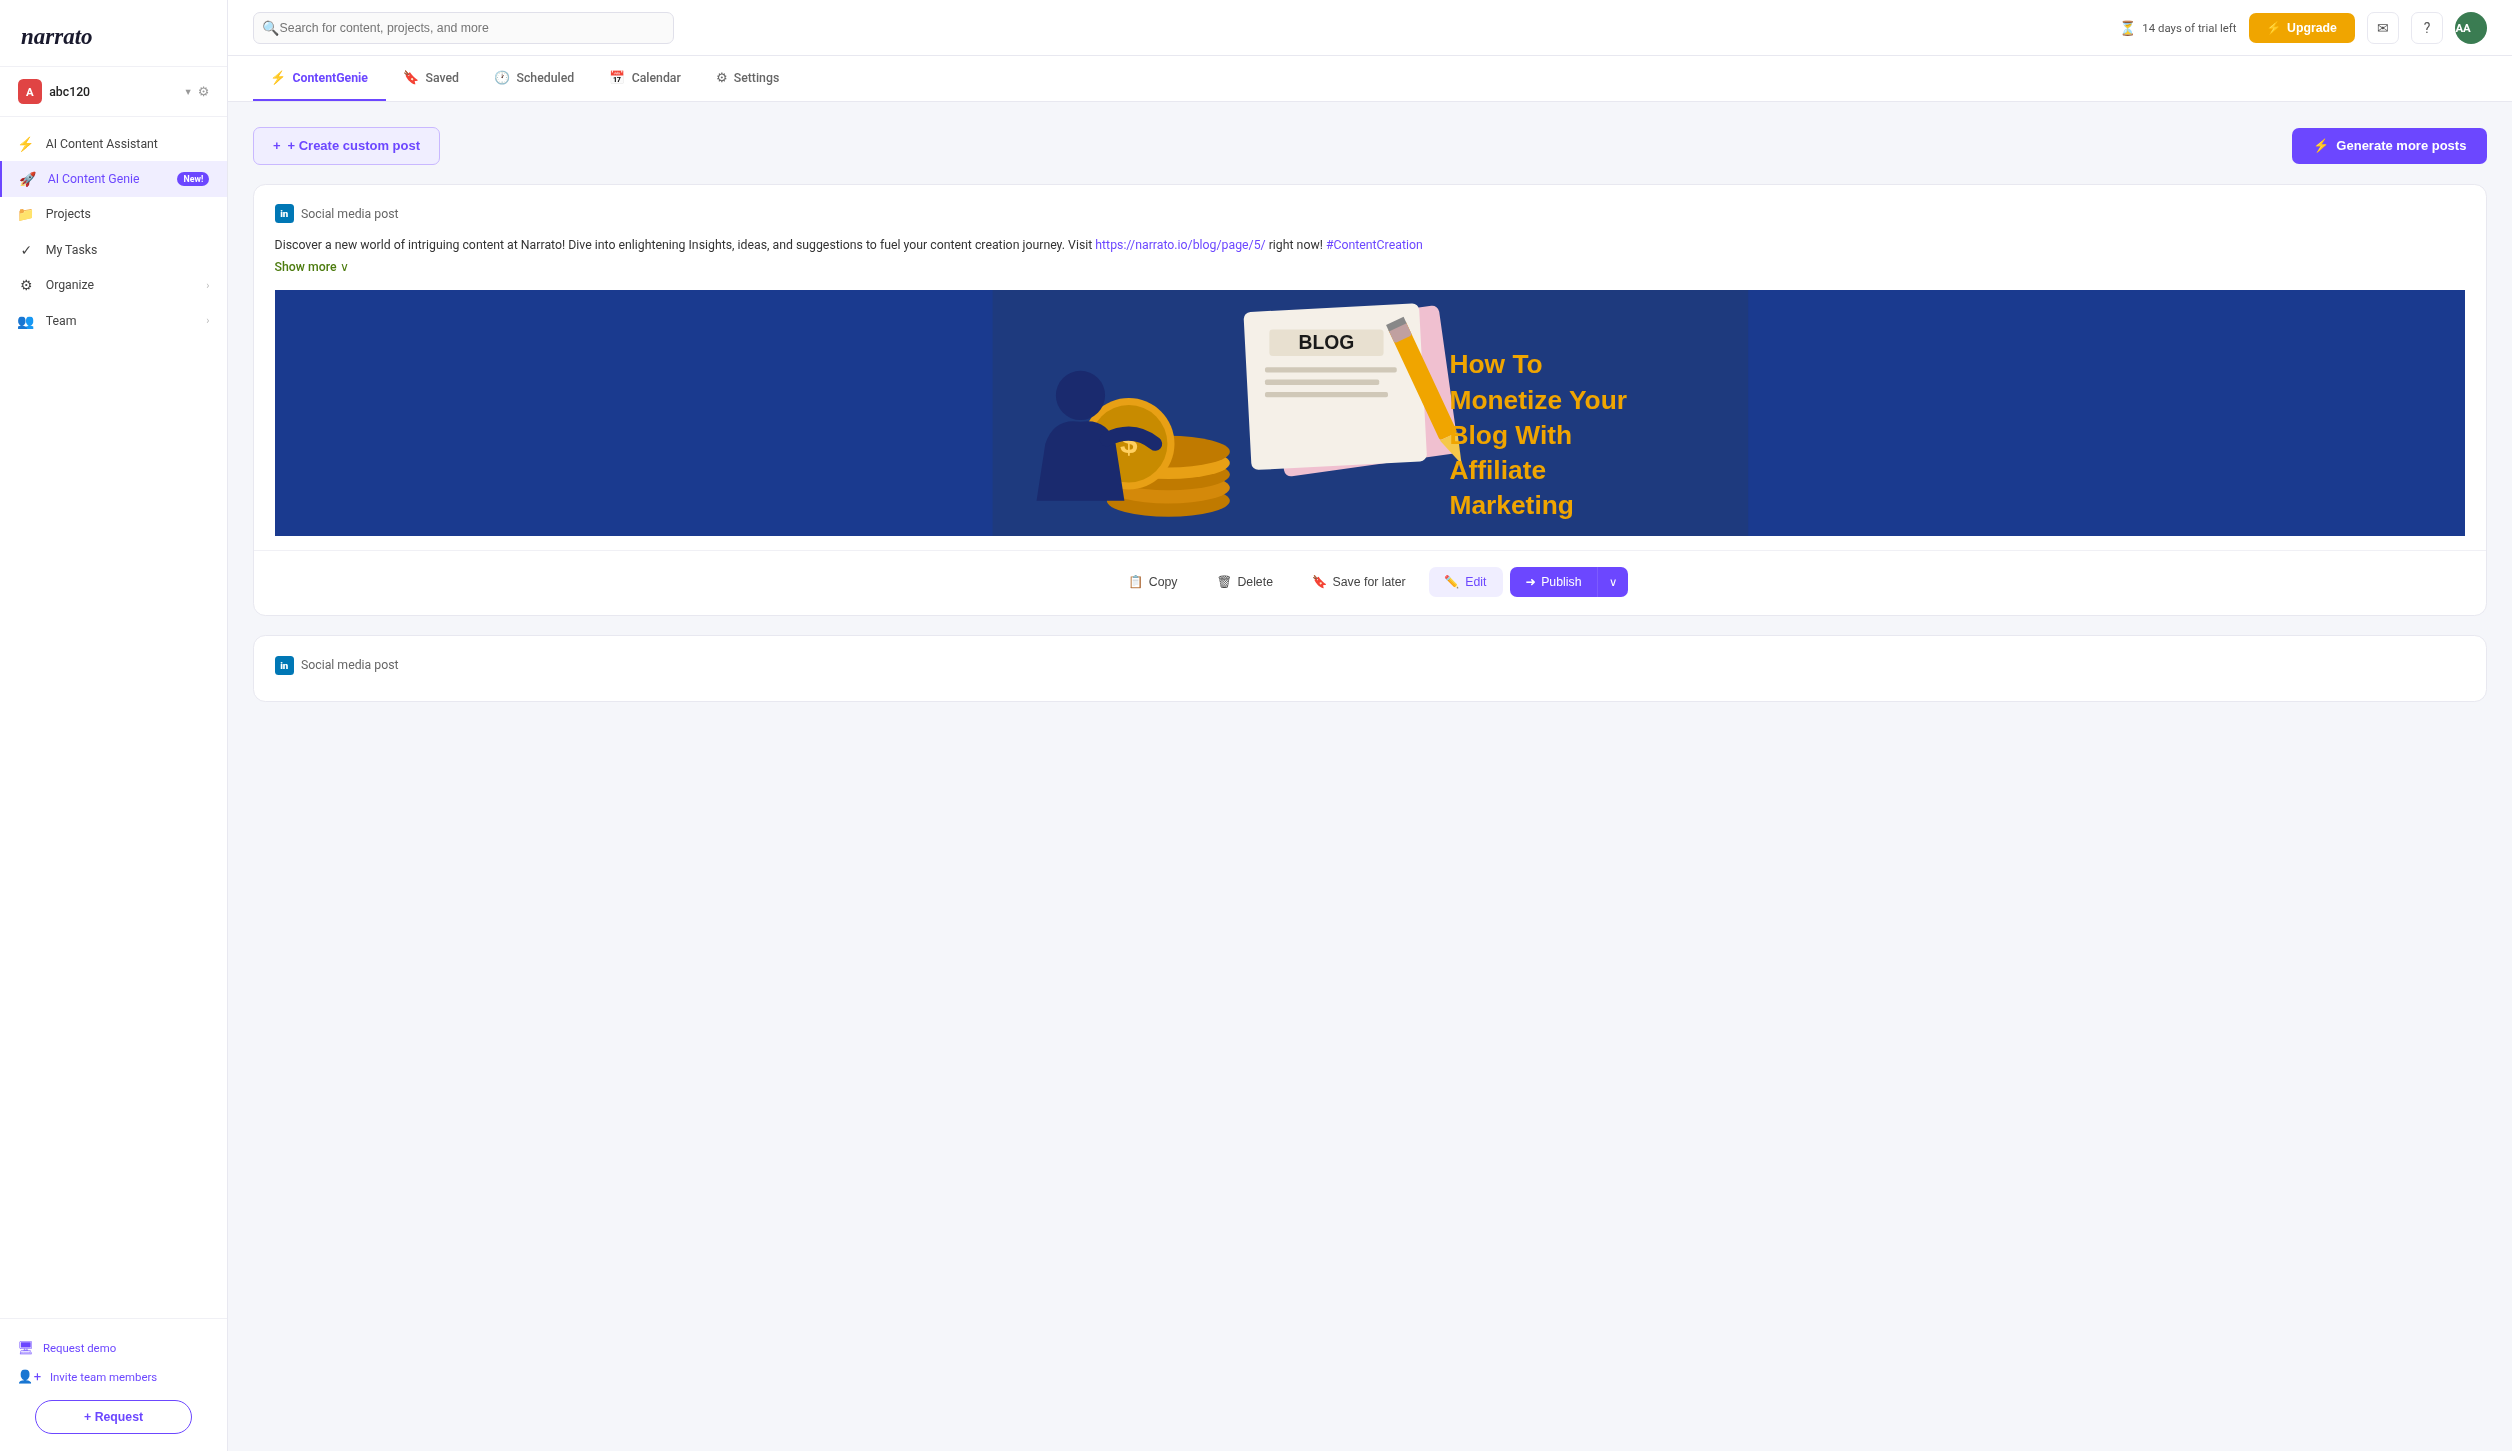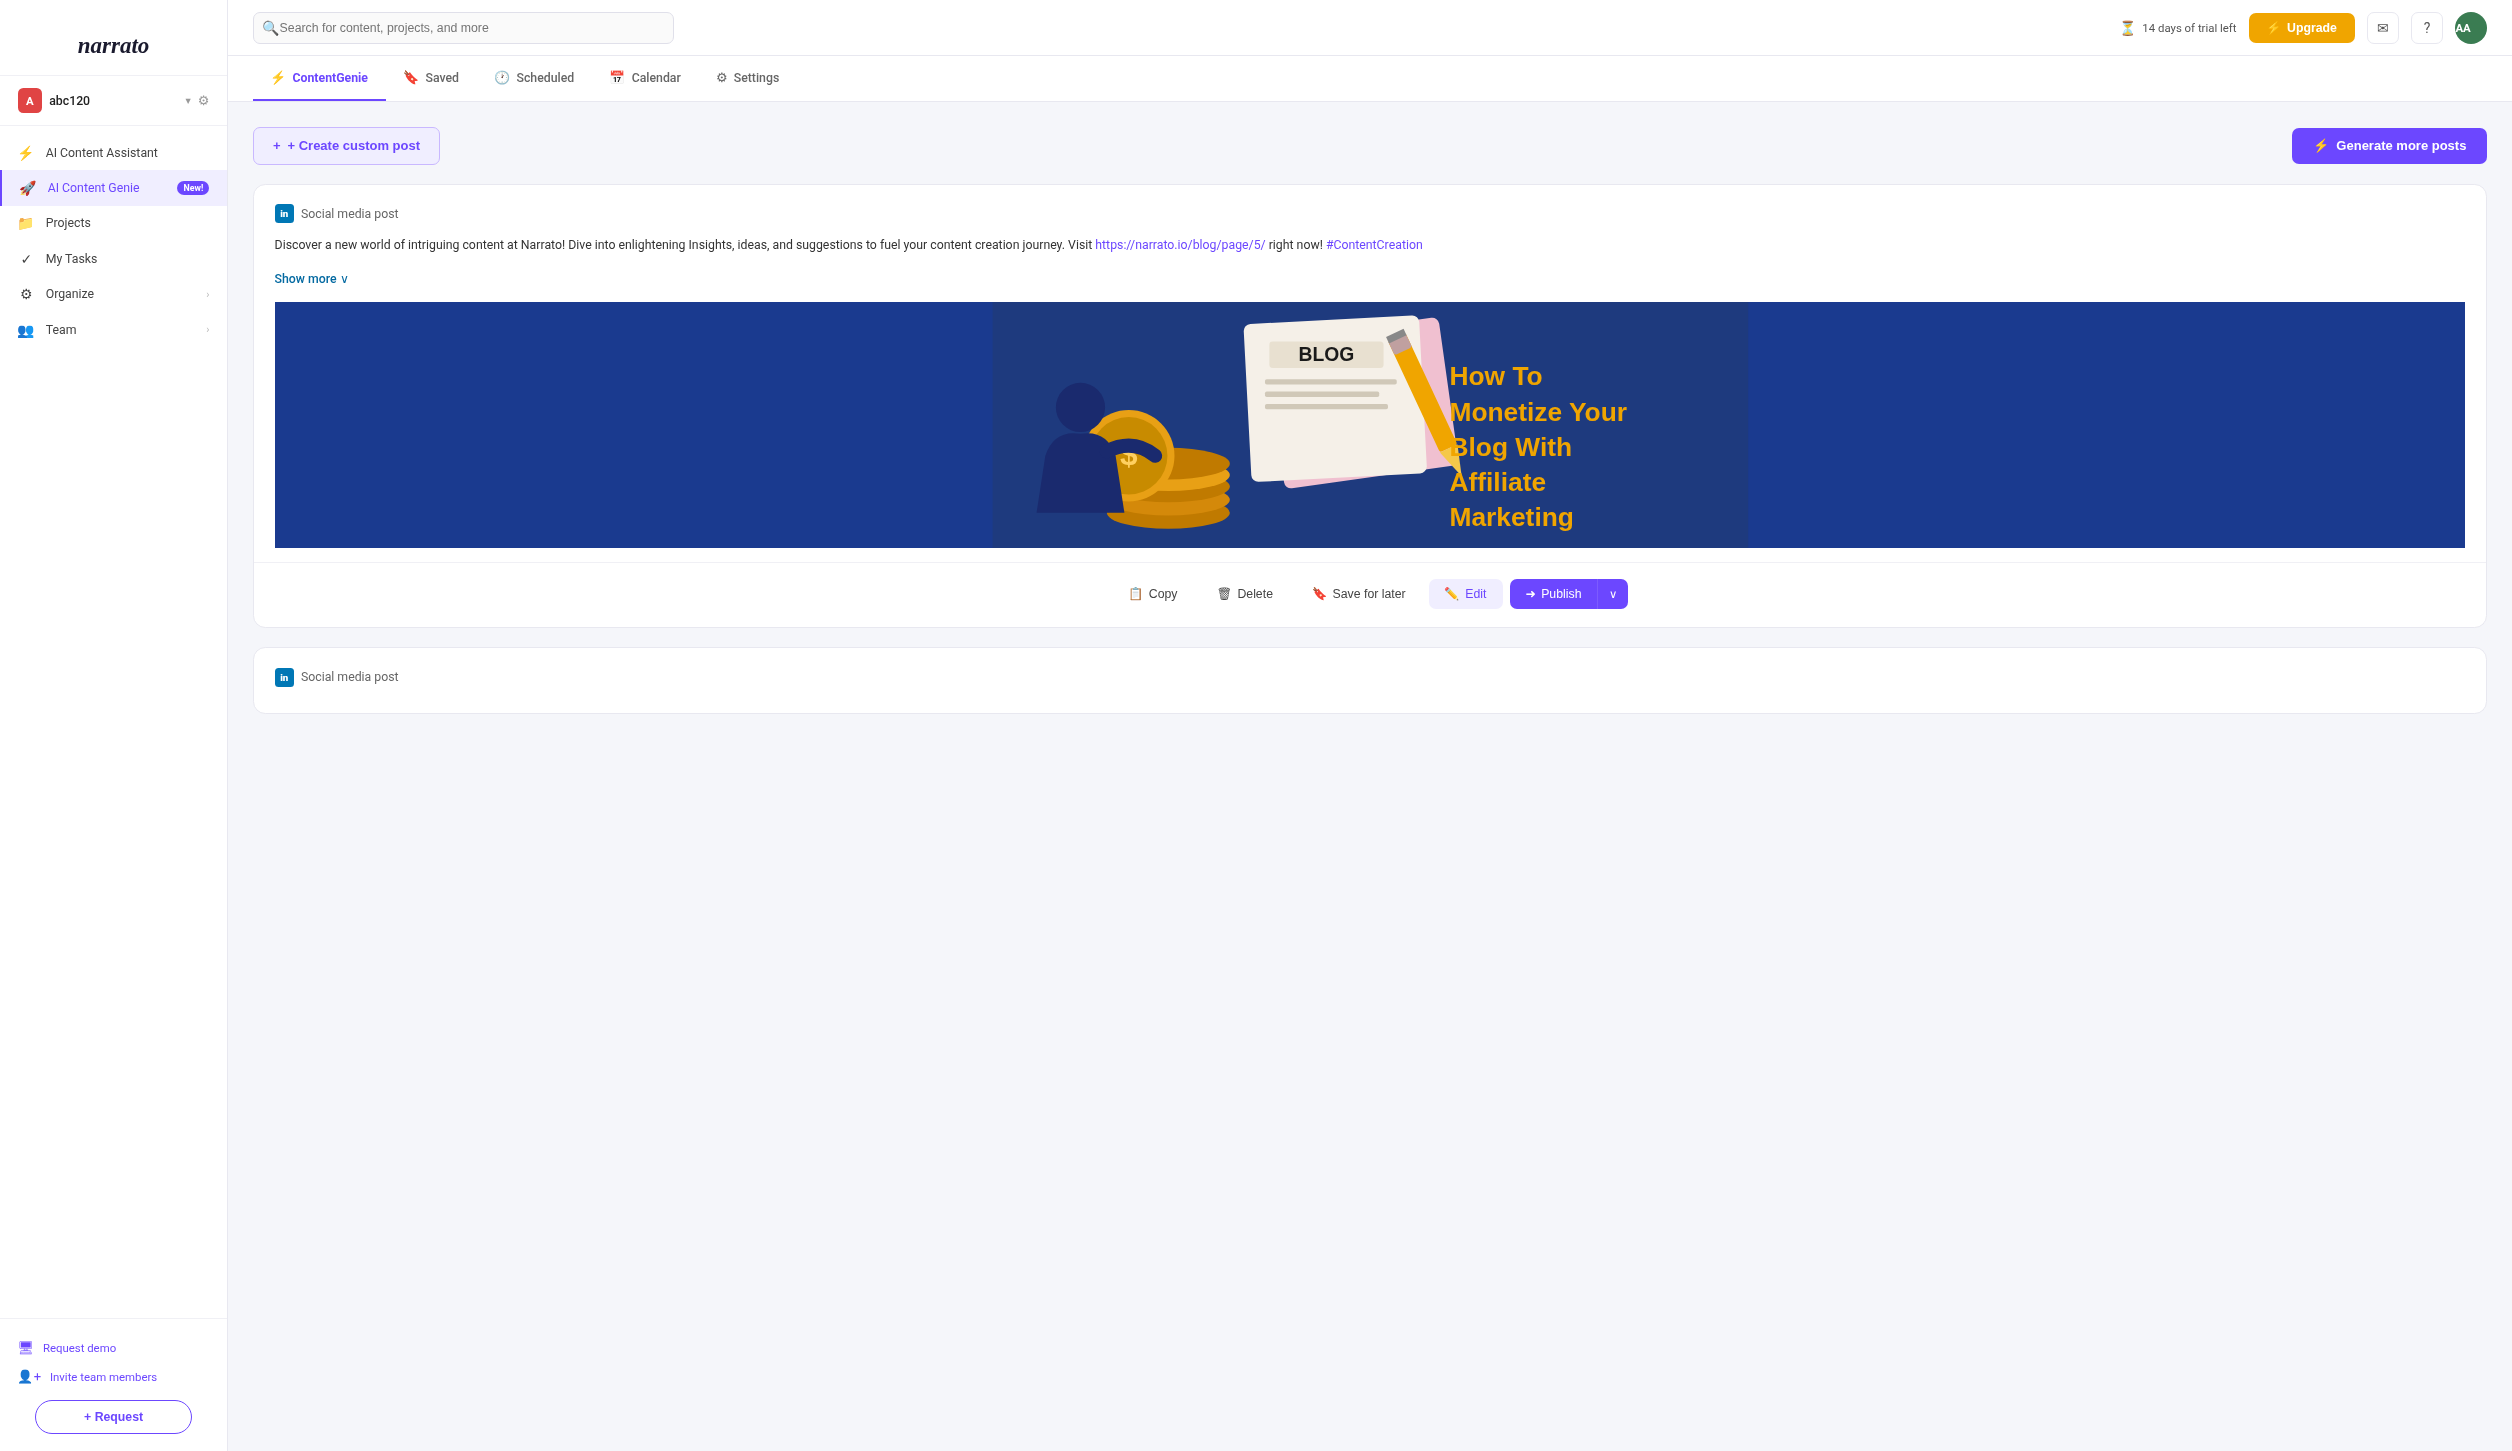--- a/index.html
+++ b/index.html
@@ -11,23 +11,22 @@
     .sidebar {
       width: 228px;
       min-width: 228px;
       background: #fff;
       border-right: 0.9px solid #e8e8f0;
       display: flex;
       flex-direction: column;
       padding: 0;
     }
     .sidebar-logo {
-      padding: 33px 21px 16px;
+      padding: 24px 21px 16px;
       border-bottom: 0.9px solid #f0f0f5;
-      text-align: center;
     }
     .sidebar-logo .logo-text {
       font-size: 23px;
       font-weight: 700;
       color: #1a1a2e;
       font-family: Georgia, serif;
       font-style: italic;
     }
     .sidebar-account {
       display: flex;
@@ -258,25 +257,25 @@
       color: #fff;
       font-size: 9.7px;
       font-weight: 900;
       display: flex; align-items: center; justify-content: center;
     }
     .platform-label { font-size: 12.3px; color: #666; }
     .post-text { font-size: 12.3px; color: #333; line-height: 1.6; }
     .post-link { color: #6c47ff; text-decoration: none; }
     .post-hashtag { color: #6c47ff; }
     .show-more {
-      color: #0369a1;
+      color: #4d7c0f;
       font-size: 12.3px;
       cursor: pointer;
       display: inline-flex; align-items: center; gap: 3.5px;
-      margin-top: 17px;
+      margin-top: 5px;
       font-weight: 500;
     }
     .post-image {
       width: 100%;
       height: 246px;
       background: linear-gradient(135deg, #1a3a8f 0%, #1a3a8f 100%);
       display: flex;
       align-items: center;
       justify-content: center;
       position: relative;

